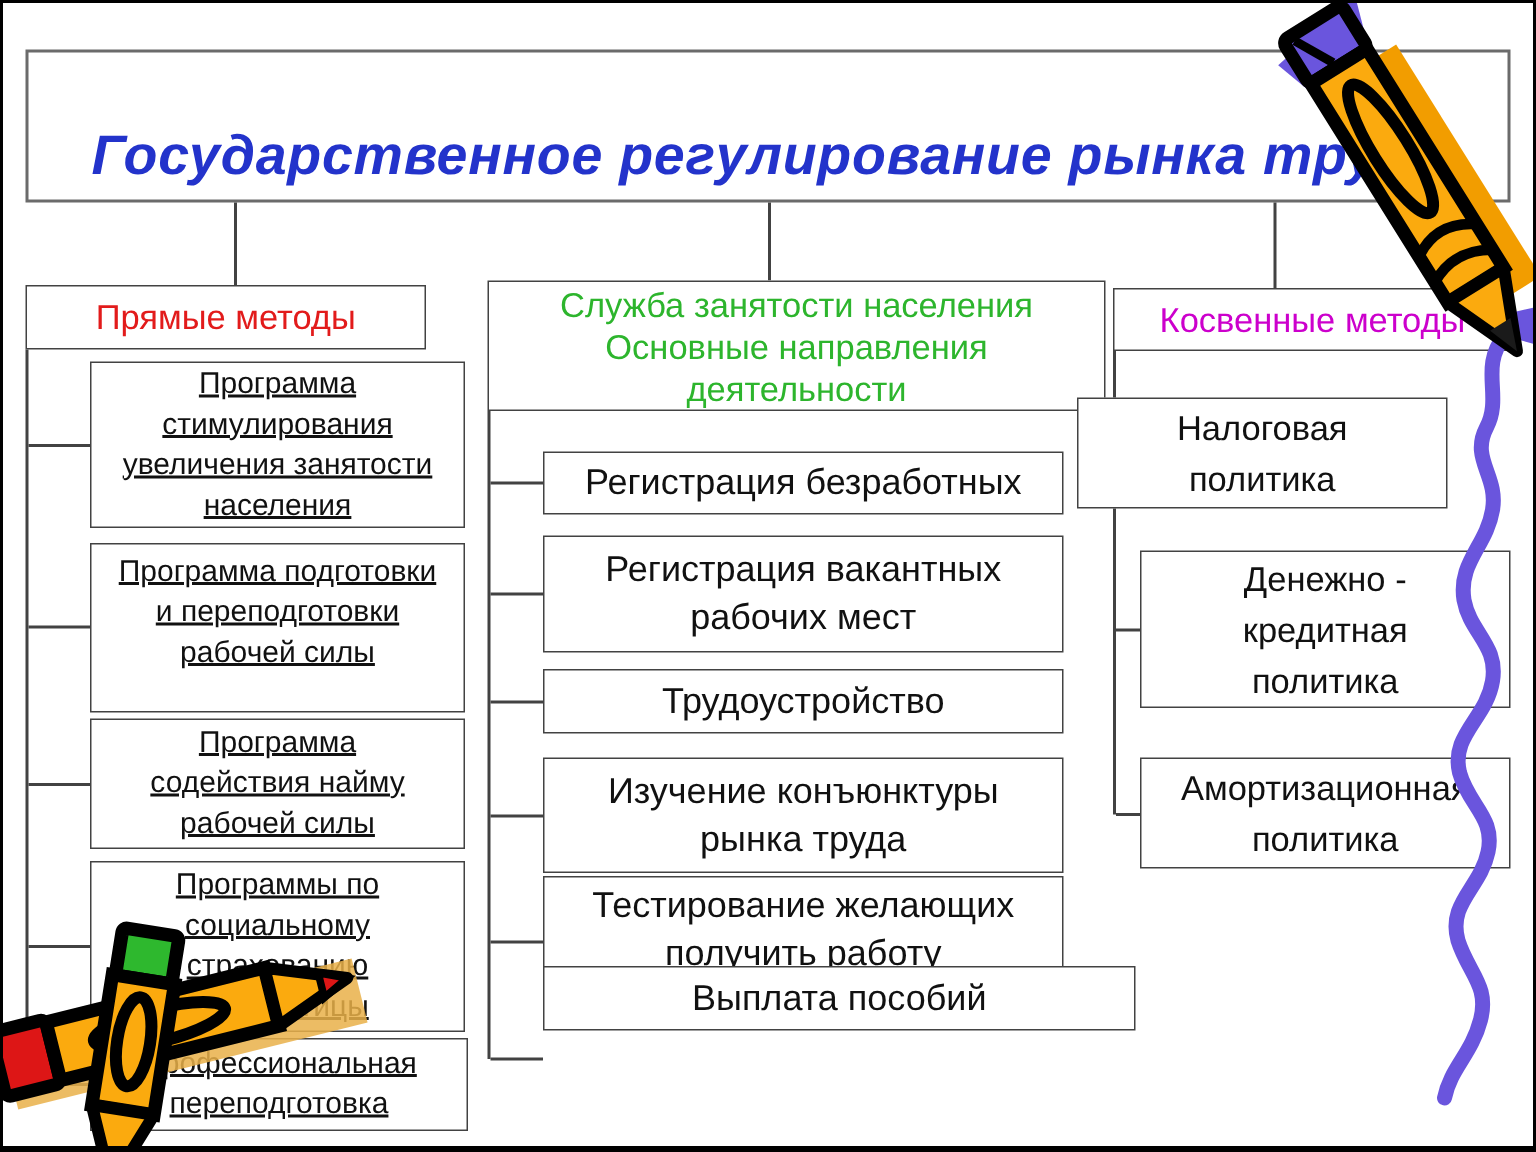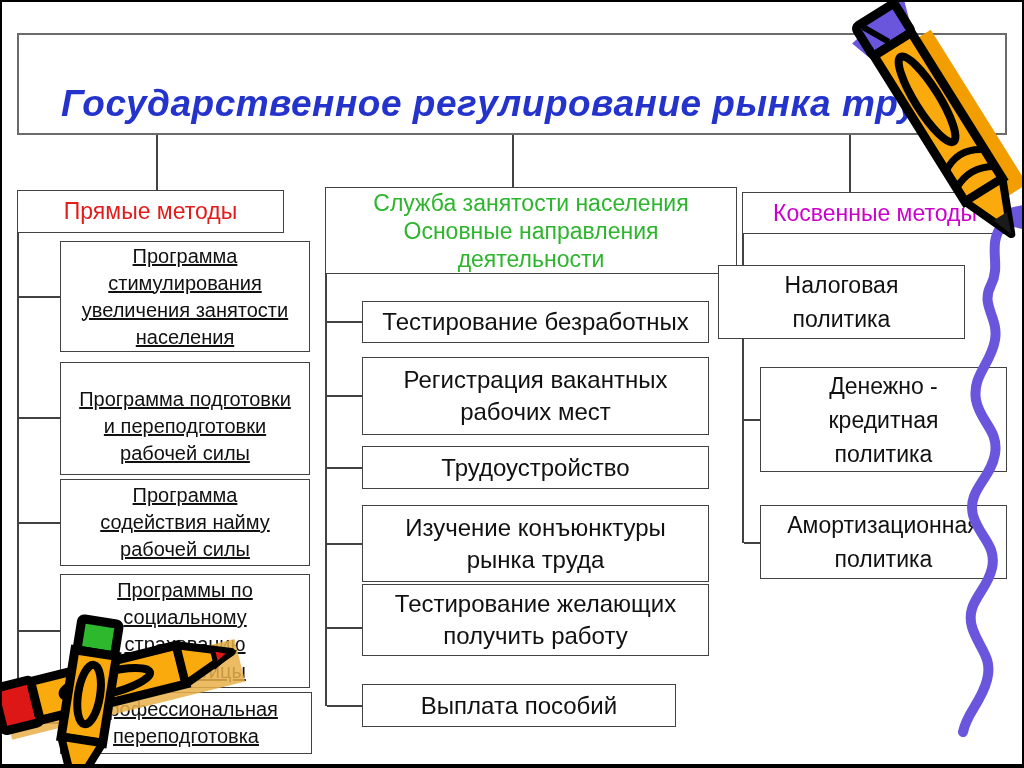--- a/index.html
+++ b/index.html
@@ -21,21 +21,21 @@
     display:flex;align-items:flex-end;justify-content:center;
   }
   .title-text{
     font-size:37px;font-weight:bold;font-style:italic;
     padding-bottom:8px;white-space:nowrap;letter-spacing:.5px;
   }
   .hdr{font-size:23px;font-weight:normal;}
   .col-left .item{font-size:20px;line-height:27px;text-decoration:underline;}
   .col-mid .item{font-size:24px;line-height:32px;}
   .col-right .item{font-size:23px;line-height:34px;}
-  .align-top{align-items:flex-start;padding-top:23px;}
+  .align-top{align-items:flex-start;padding-top:5px;}
   .line{position:absolute;background:#424242;}
   .deco{position:absolute;pointer-events:none;}
 </style>
 </head>
 <body>
 
 <div class="slide">
 
   <div class="title-box">
     <div class="title-text" style="color: rgb(35, 51, 203);">Государственное регулирование рынка труда</div>
@@ -77,29 +77,29 @@
 Основные направления
 деятельности</div>
     <div class="line" style="left:323px;top:272px;width:2px;height:432px"></div>
     <div class="line" style="left:325px;top:319px;width:35px;height:2px"></div>
     <div class="line" style="left:325px;top:393px;width:35px;height:2px"></div>
     <div class="line" style="left:325px;top:465px;width:35px;height:2px"></div>
     <div class="line" style="left:325px;top:541px;width:35px;height:2px"></div>
     <div class="line" style="left:325px;top:625px;width:35px;height:2px"></div>
     <div class="line" style="left:325px;top:703px;width:35px;height:2px"></div>
 
-    <div class="box item" style="left:360px;top:299px;width:347px;height:42px">Тестирование безработных</div>
+    <div class="box item" style="left:360px;top:299px;width:347px;height:42px">Регистрация безработных</div>
     <div class="box item" style="left:360px;top:355px;width:347px;height:78px">Регистрация вакантных
 рабочих мест</div>
     <div class="box item" style="left:360px;top:444px;width:347px;height:43px">Трудоустройство</div>
     <div class="box item" style="left:360px;top:503px;width:347px;height:77px">Изучение конъюнктуры
 рынка труда</div>
     <div class="box item" style="left:360px;top:582px;width:347px;height:72px">Тестирование желающих
 получить работу</div>
-    <div class="box item" style="left:360px;top:682px;width:314px;height:43px">Выплата пособий</div>
+    <div class="box item" style="left:360px;top:642px;width:395px;height:43px">Выплата пособий</div>
   </div>
 
   <div class="col-right">
     <div class="box hdr" style="left: 740px; top: 190px; width: 266px; height: 42px; color: rgb(204, 0, 204);">Косвенные методы</div>
     <div class="line" style="left:740px;top:232px;width:2px;height:309px"></div>
     <div class="line" style="left:742px;top:300px;width:16px;height:2px"></div>
     <div class="line" style="left:742px;top:417px;width:16px;height:2px"></div>
     <div class="line" style="left:742px;top:540px;width:16px;height:2px"></div>
 
     <div class="box item" style="left:716px;top:263px;width:247px;height:74px">Налоговая

